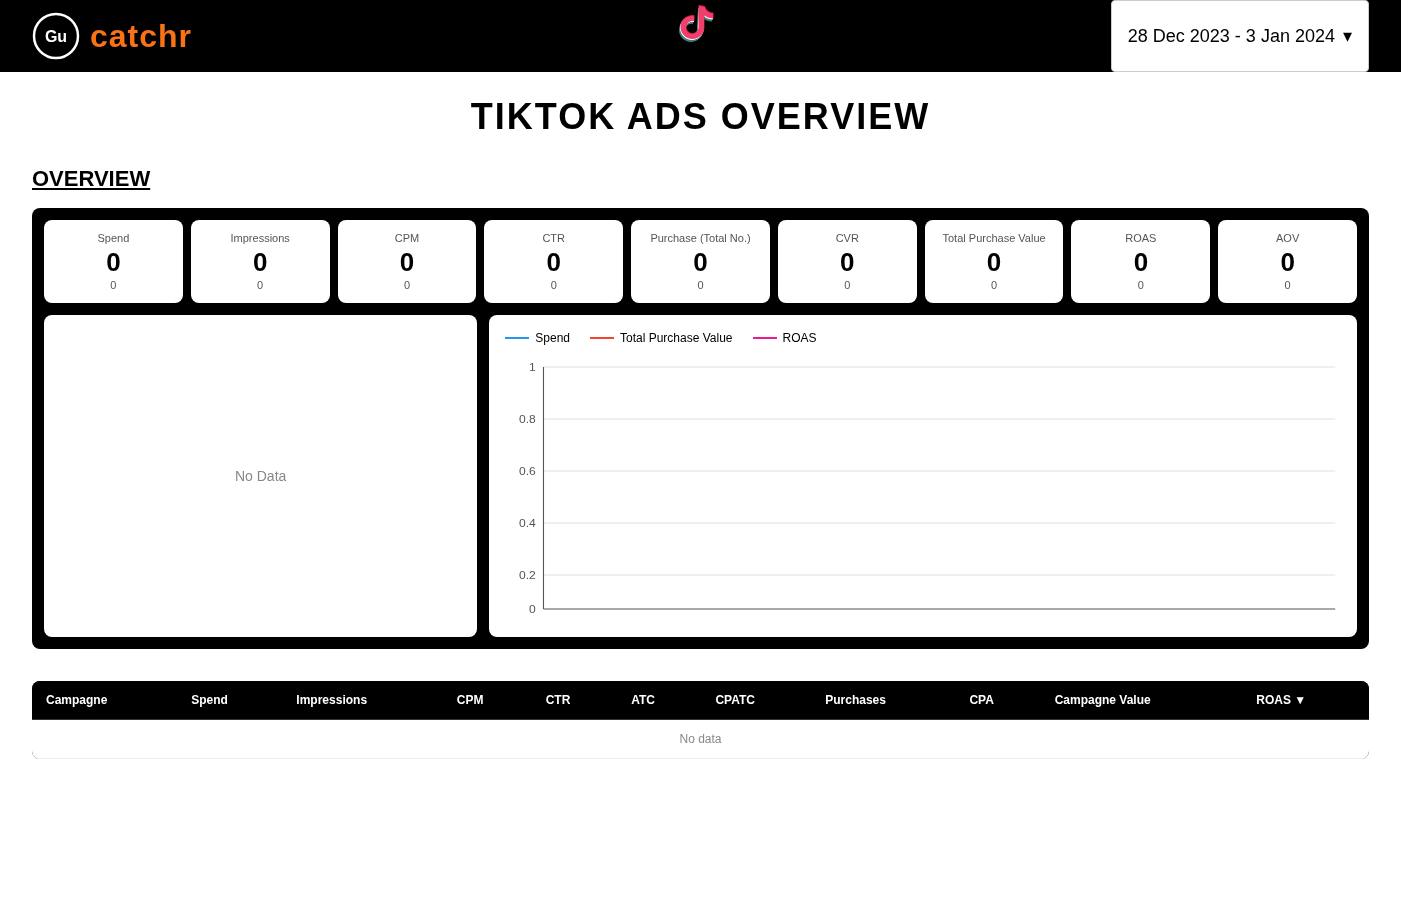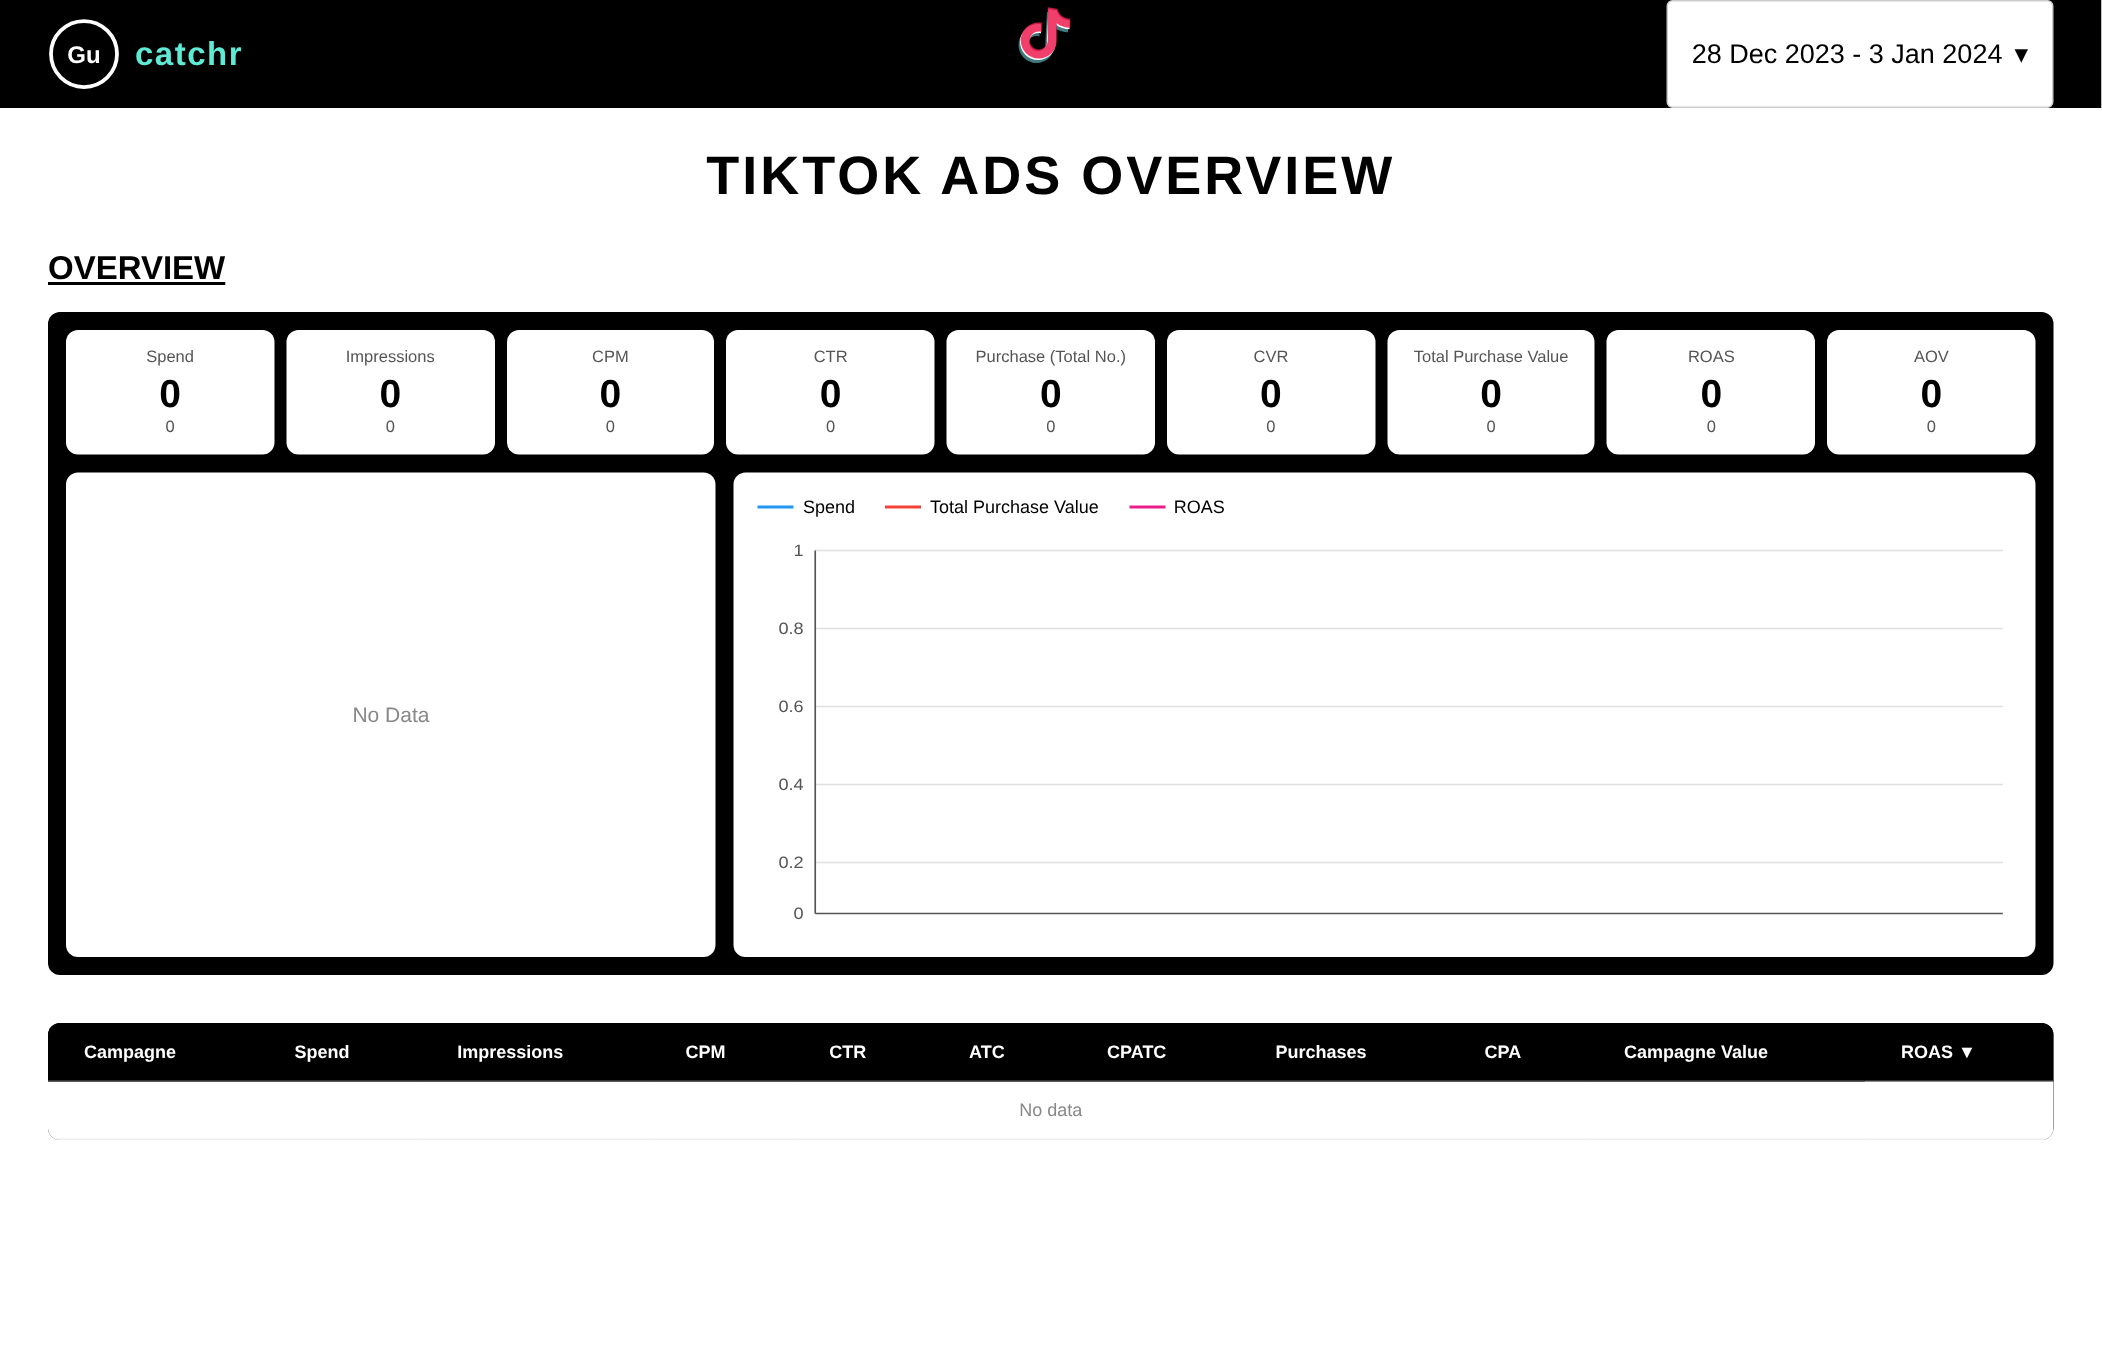--- a/index.html
+++ b/index.html
@@ -16,22 +16,22 @@
     .header-logo {
       display: flex;
       align-items: center;
       gap: 10px;
     }
     .logo-icon {
       width: 48px;
       height: 48px;
     }
     .logo-text {
-      color: #5eead4;
-      font-size: 22px;
+      color: #f97316;
+      font-size: 32px;
       font-weight: bold;
       letter-spacing: 1px;
     }
     .header-center {
       position: absolute;
       left: 50%;
       transform: translateX(-50%);
     }
     .tiktok-logo {
       width: 48px;
@@ -165,21 +165,21 @@
       padding: 0;
       overflow: hidden;
     }
     .campaign-table {
       width: 100%;
       border-collapse: collapse;
     }
     .campaign-table th {
       background: #000;
       color: #fff;
-      padding: 12px 24px;
+      padding: 12px 14px;
       font-size: 12px;
       font-weight: bold;
       text-align: left;
       border-bottom: 1px solid #333;
     }
     .campaign-table th:last-child {
       display: flex;
       align-items: center;
       gap: 4px;
     }

